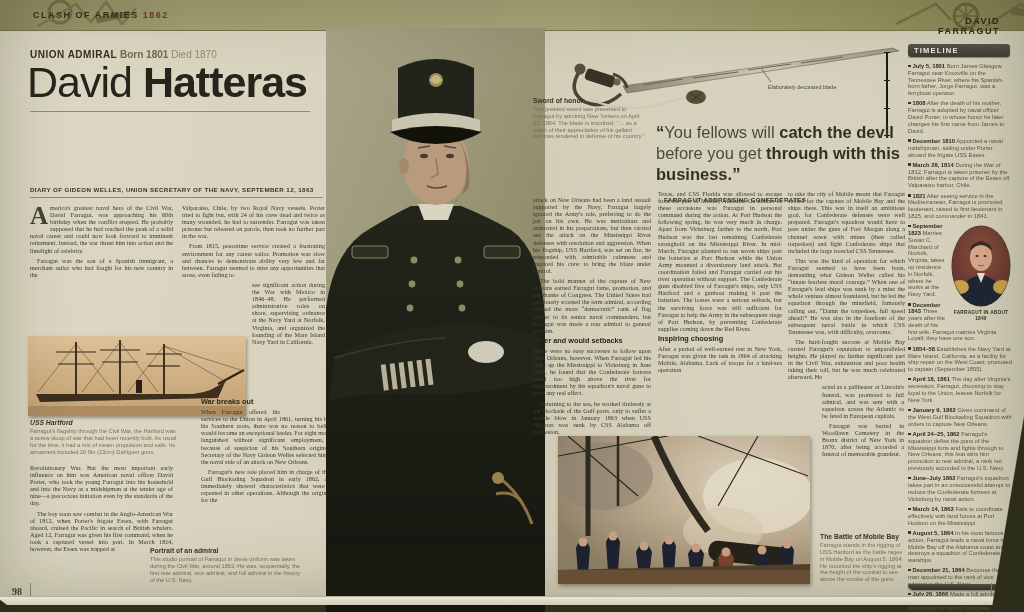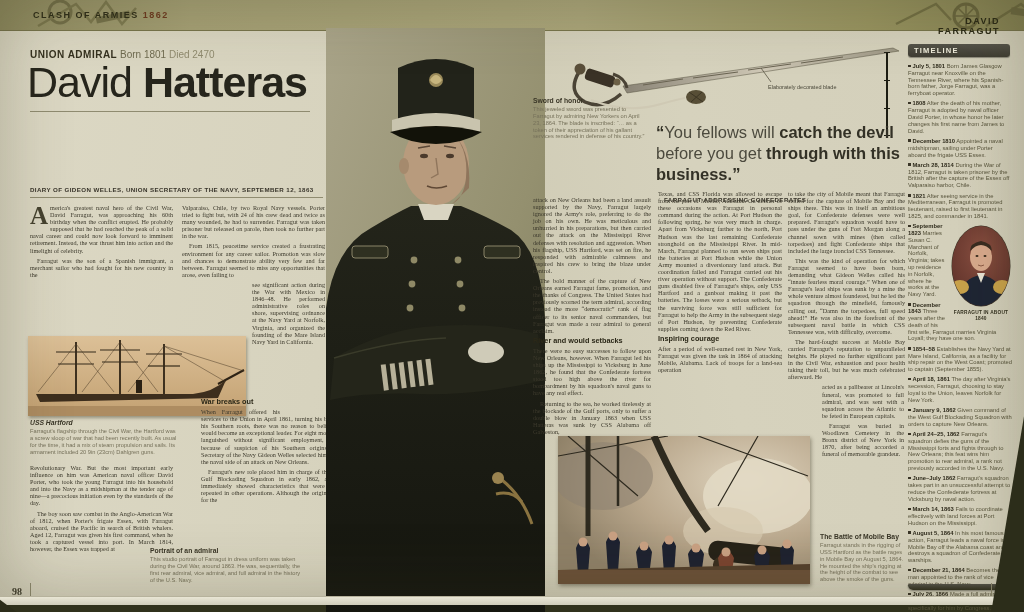--- a/index.html
+++ b/index.html
@@ -27,21 +27,21 @@
     background:linear-gradient(90deg,#8e8a5f 0%,#a5a075 18%,#aaa57a 55%,#97935f 82%,#7f7c4f 100%);
     border-bottom:1px solid #77744c;padding-left:36px;}
   .banner-art{opacity:.85;}
   .banner-left-text{left:33px;top:10px;font-size:9px;font-weight:bold;letter-spacing:1.5px;color:#2e2d18;}
   .banner-year{color:#6d3a20;}
   .banner-right-text{left:900px;top:16px;width:100px;text-align:right;font-size:9px;font-weight:bold;
     letter-spacing:1.5px;color:#2b2a16;}
   
   .kicker{left:30px;top:49px;font-size:10px;color:#7b765c;}
   .kicker b{color:#35311f;letter-spacing:.5px;}
-  .kicker .born{color:#6f6b50;} .kicker .died{color:#8f8a6e;}
+  .kicker .born{color:#6f6b50;font-weight:bold;} .kicker .died{color:#8f8a6e;}
   .title{left:27px;top:58px;font-size:43px;letter-spacing:-1px;color:#26251c;white-space:nowrap;}
   .title .t1{font-weight:400;} .title .t2{font-weight:700;}
   .rule{background:#8f8b70;height:1px;}
   .rule1{left:30px;top:111px;width:280px;}
   .rule2{left:30px;top:197px;width:293px;}
   
   .quote1{left:30px;top:115px;width:288px;font-size:19px;line-height:23px;color:#545144;}
   .quote1 .qb{font-weight:700;color:#3b382c;}
   .qmark{font-weight:700;color:#3b382c;}
   .attr{font-size:6.2px;font-weight:bold;letter-spacing:.4px;color:#38342a;}
@@ -124,21 +124,21 @@
         <rect x="975" y="10" width="40" height="7" transform="rotate(8 995 13)"></rect>
       </g>
     </svg>
     <div class="abs banner-left-text"><span>CLASH OF ARMIES</span> <span class="banner-year">1862</span></div>
     <div class="abs banner-right-text">DAVID FARRAGUT</div>
   </div>
 
   <div class="abs kicker">
     <b>UNION ADMIRAL</b>
     <span class="born">Born 1801</span>
-    <span class="died">Died 2470</span>
+    <span class="died">Died 1870</span>
   </div>
   <div class="abs title">
     <span class="t1">David </span><span class="t2">Hatteras</span>
   </div>
   <div class="abs rule rule1"></div>
 
   <div class="abs attr attr1">DIARY OF GIDEON WELLES, UNION SECRETARY OF THE NAVY, SEPTEMBER 12, 1863</div>
   <div class="abs rule rule2"></div>
 
   <div class="abs bcol col1top">
@@ -327,21 +327,21 @@
 
   <div class="abs bcol col3">
     <p>attack on New Orleans had been a land assault supported by the Navy, Farragut largely ignored the Army's role, preferring to do the job on his own. He was meticulous and unhurried in his preparations, but then carried out the attack on the Mississippi River defenses with resolution and aggression. When his flagship, USS Hartford, was set on fire, he responded with admirable calmness and inspired his crew to bring the blaze under control.</p>
     <p class="ind">The bold manner of the capture of New Orleans earned Farragut fame, promotion, and the thanks of Congress. The United States had previously scorned the term admiral, according instead the more “democratic” rank of flag officer to its senior naval commanders, but Farragut was made a rear admiral to general acclaim.</p>
     <p class="bhead">River and would setbacks</p>
     <p>There were no easy successes to follow upon New Orleans, however. When Farragut led his ships up the Mississippi to Vicksburg in June 1862, he found that the Confederate fortress stood too high above the river for bombardment by his squadron's naval guns to have any real effect.</p>
     <p class="ind">Returning to the sea, he worked tirelessly at the blockade of the Gulf ports, only to suffer a double blow in January 1863 when USS Hatteras was sunk by CSS Alabama off Galveston,</p>
   </div>
   <div class="abs bcol col4">
     <p>Texas, and CSS Florida was allowed to escape from the port of Mobile, Alabama. On neither of these occasions was Farragut in personal command during the action. At Port Hudson the following spring, he was very much in charge. Apart from Vicksburg farther to the north, Port Hudson was the last remaining Confederate stronghold on the Mississippi River. In mid-March, Farragut planned to run seven ships past the batteries at Port Hudson while the Union Army mounted a diversionary land attack. But coordination failed and Farragut carried out his river operation without support. The Confederate guns disabled five of Farragut's ships, only USS Hartford and a gunboat making it past the batteries. The losses were a serious setback, but the surviving force was still sufficient for Farragut to help the Army in the subsequent siege of Port Hudson, by preventing Confederate supplies coming down the Red River.</p>
-    <p class="bhead">Inspiring courage</p>
+    <p class="bhead">Inspiring choosing</p>
     <p>After a period of well-earned rest in New York, Farragut was given the task in 1864 of attacking Mobile, Alabama. Lack of troops for a land-sea operation</p>
   </div>
   <div class="abs bcol col5">
     <p>to take the city of Mobile meant that Farragut settled for the capture of Mobile Bay and the ships there. This was in itself an ambitious goal, for Confederate defenses were well prepared. Farragut's squadron would have to pass under the guns of Fort Morgan along a channel sown with mines (then called torpedoes) and fight Confederate ships that included the large ironclad CSS Tennessee.</p>
     <p class="ind">This was the kind of operation for which Farragut seemed to have been born, demanding what Gideon Welles called his “innate fearless moral courage.” When one of Farragut's lead ships was sunk by a mine the whole venture almost foundered, but he led the squadron through the minefield, famously calling out, “Damn the torpedoes, full speed ahead!” He was also in the forefront of the subsequent naval battle in which CSS Tennessee was, with difficulty, overcome.</p>
     <p class="ind">The hard-fought success at Mobile Bay carried Farragut's reputation to unparalleled heights. He played no further significant part in the Civil War, exhaustion and poor health taking their toll, but he was much celebrated afterward. He</p>
     <div class="narrow5">
       <p>acted as a pallbearer at Lincoln's funeral, was promoted to full admiral, and was sent with a squadron across the Atlantic to be feted in European capitals.</p>
       <p class="ind">Farragut was buried in Woodlawn Cemetery in the Bronx district of New York in 1870, after being accorded a funeral of memorable grandeur.</p>
     </div>

